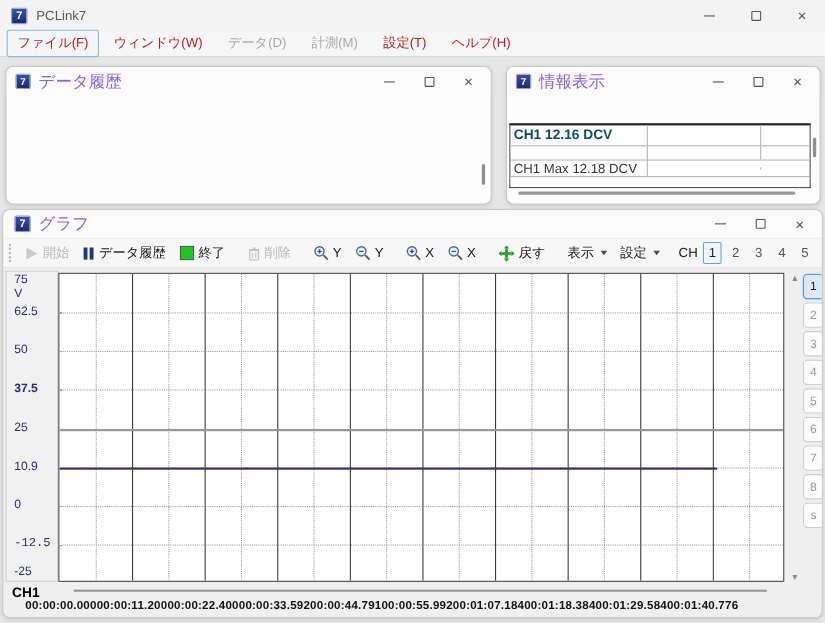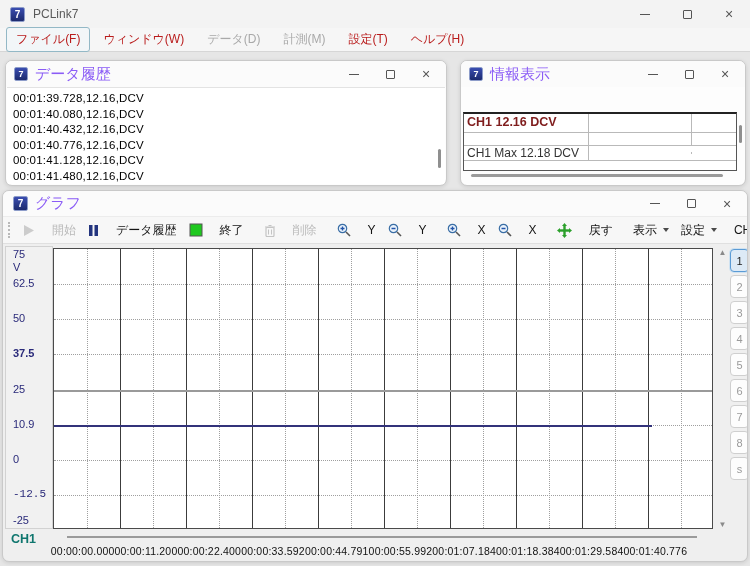--- a/index.html
+++ b/index.html
@@ -47,31 +47,31 @@
   .i-toolbar { height:25px; background:#fafafa; border-top:1px solid #e7e7e7; display:flex; align-items:center; padding-left:4px; }
   .grip { width:4px; height:16px; border-left:2px dotted #b9b9b9; margin:0 6px 0 2px; }
   .dd-btn { display:flex; align-items:center; font-size:12px; color:#1a1a1a; padding:3px 7px; }
   .caret { width:0; height:0; border-left:3.5px solid transparent; border-right:3.5px solid transparent;
     border-top:4px solid #4a4a4a; margin-left:6px; }
   .i-table { position:absolute; left:2px; right:8px; top:51px; height:59px; border:1px solid #555;
     border-top:2px solid #222; background:#fff; overflow:hidden; }
   .i-row { display:flex; border-bottom:1px solid #b9b9b9; }
   .i-cell { border-right:1px solid #b9b9b9; padding:1px 3px; font-size:12px; color:#333; overflow:hidden; white-space:nowrap; }
   .i-cell.c0 { width:125px; } .i-cell.c1 { width:103px; } .i-cell.c2 { flex:1; border-right:none; }
-  .i-row.current .i-cell { font-weight:bold; color:#7f1d1d; font-size:12.5px; }
+  .i-row.current .i-cell { font-weight:bold; color:#0c4a6e; font-size:12.5px; }
   .i-vscroll { position:absolute; right:3px; top:64px; width:3px; height:18px; background:#8f8f8f; border-radius:2px; }
   .i-hscroll { position:absolute; left:10px; right:22px; bottom:8px; height:3px; background:#9a9a9a; border-radius:2px; }
 
   
   #w-graph { left:2px; top:190px; width:746px; height:372px; background:#efefef; }
   .g-titlebar { height:25px; background:#fbfbfb; display:flex; align-items:center; position:relative; }
   .g-toolbar { height:28px; background:#f7f7f7; border-top:1px solid #ececec; border-bottom:1px solid #e0e0e0;
     display:flex; align-items:center; padding-left:3px; font-size:12px; color:#141414; }
   .tb-btn { display:flex; align-items:center; padding:3px 5px; margin:0 1px; white-space:nowrap; }
-  .tb-btn .lbl { margin-left:17px; }
+  .tb-btn .lbl { margin-left:4px; }
   .tb-btn.disabled { color:#b9b9b9; }
   .tb-sep { width:1px; height:18px; background:#d5d5d5; margin:0 4px; }
   .ch-num { width:17px; text-align:center; color:#555; font-size:12px; padding:2px 0; margin:0 2px; }
   .ch-num.sel { border:1px solid #6aa3c8; border-radius:2px; background:#eef5fb; color:#222; }
 
   .g-ypanel { position:absolute; left:2px; top:55px; width:48px; height:283px;
     background:#f1f1f1; border:1px solid #d2d2d2; }
   .y-tick { position:absolute; left:7px; font-size:11px; color:#2a2a7a; }
   .y-unit { position:absolute; left:7px; font-size:11px; color:#2a2a7a; }
 
@@ -83,23 +83,23 @@
   .gl-h.solid { border-top:2px solid #9a9a9a; }
   .data-line { position:absolute; left:0; height:2px; background:#32327a; }
 
   .g-vscroll { position:absolute; left:713px; top:57px; width:13px; height:281px; }
   .scroll-arrow { position:absolute; left:0; width:13px; text-align:center; font-size:8px; color:#8a8a8a; }
   .g-chcol { position:absolute; left:727px; top:58px; width:20px; }
   .side-ch { width:19px; height:23px; margin-bottom:3px; border:1px solid #cfcfcf; border-radius:4px;
     background:#fdfdfd; color:#9a9a9a; font-size:11px; display:flex; align-items:center; justify-content:center; }
   .side-ch.sel { border:1.5px solid #5b9bd5; background:#ddeaf6; color:#222; box-shadow:0 0 0 1px #cfe2f1; }
 
-  .g-chlabel { position:absolute; left:8px; top:341px; font-size:12.5px; font-weight:bold; color:#0f766e; }
+  .g-chlabel { position:absolute; left:8px; top:341px; font-size:12.5px; font-weight:bold; color:#000000; }
   .g-hscroll { position:absolute; left:64px; top:345px; width:630px; height:2px; background:#9a9a9a; }
-  .x-axis { position:absolute; left:20px; top:354px; width:692px; display:flex; justify-content:center; }
+  .x-axis { position:absolute; left:20px; top:354px; width:692px; display:flex; justify-content:flex-start;font-weight:bold; }
   .x-tick { font-size:10.5px; color:#111; letter-spacing:.2px; }
 </style>
 </head>
 <body>
 
 <div id="stage">
 
   <div class="main-titlebar">
     <div class="app-logo">7</div>
     <span class="main-title">PCLink7</span>
@@ -134,28 +134,20 @@
             <span class="ic-min"></span>
           </div>
         <div class="c-btn">
             <span class="ic-max"></span>
           </div>
         <div class="c-btn">
             <span class="ic-close">×</span>
           </div>
       </div>
     </div>
-    <div class="hist-list" id="hist-list">
-        <div class="hist-row">00:01:39.728,12.16,DCV</div>
-        <div class="hist-row">00:01:40.080,12.16,DCV</div>
-        <div class="hist-row">00:01:40.432,12.16,DCV</div>
-        <div class="hist-row">00:01:40.776,12.16,DCV</div>
-        <div class="hist-row">00:01:41.128,12.16,DCV</div>
-        <div class="hist-row">00:01:41.480,12.16,DCV</div>
-      </div>
     <div class="hist-scroll"></div>
   </div>
 
   <div class="child" id="w-info">
     <div class="c-titlebar">
       <div class="app-logo">7</div>
       <span class="c-title">情報表示</span>
       <div class="c-controls">
         <div class="c-btn">
             <span class="ic-min"></span>

